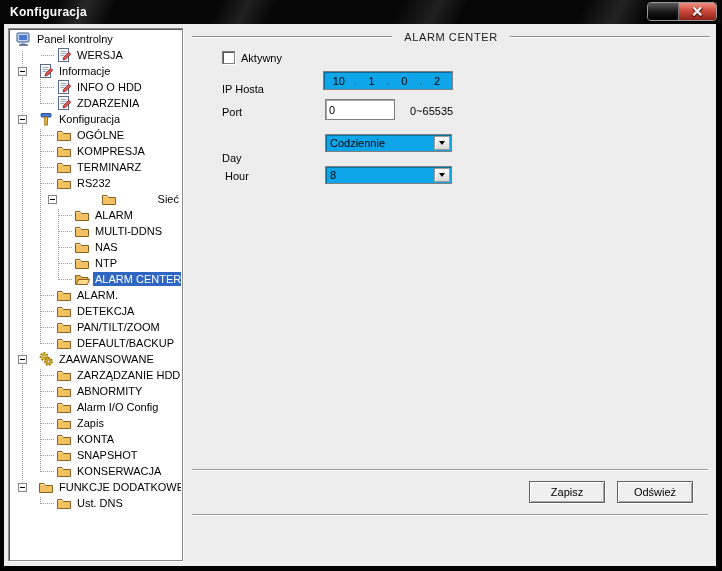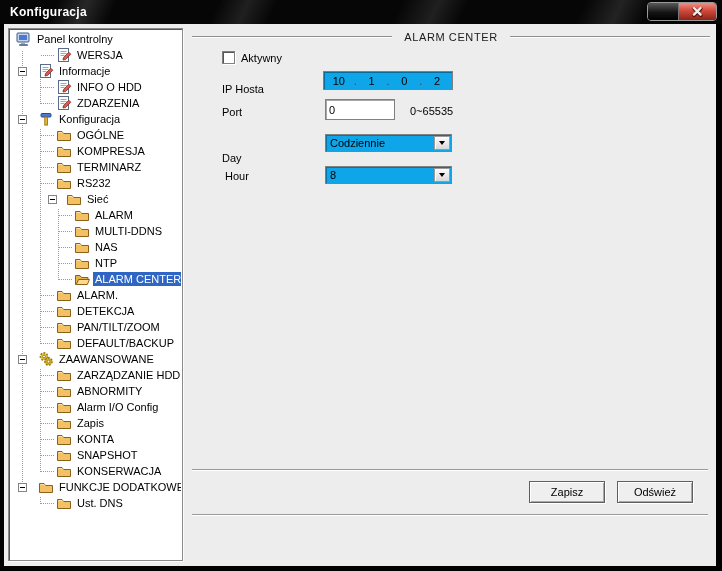--- a/index.html
+++ b/index.html
@@ -32,21 +32,21 @@
     box-shadow:inset 1px 1px 0 #555, 1px 1px 0 #fbfbfb; }
   .tree { position:absolute; left:1px; top:2px; right:1px; bottom:1px; overflow:hidden; }
   .trow { position:relative; height:16px; display:flex; align-items:center;
     font-size:11px; color:#000; white-space:nowrap; cursor:default; }
   .trow .ticon { width:16px; height:16px; flex:0 0 16px; margin-right:3px; }
   .trow .tlabel { padding:1px 2px; line-height:12px; }
   .trow .tlabel.sel { background:#2f66c4; color:#fff; }
   .p0 { padding-left:6px; }
   .x1 { padding-left:8px; }
   .p2 { padding-left:46px; }
-  .x2 { padding-left:38px; }
+  .x2 { padding-left:38px;justify-content:space-between; }
   .p3 { padding-left:64px; }
   .exp { width:9px; height:9px; flex:0 0 9px; background:#fff; border:1px solid #848484;
     position:relative; margin-right:11px; }
   .x2 .exp { margin-right:9px; }
   .exp::after { content:""; position:absolute; left:1px; top:3px; width:5px; height:1px; background:#000; }
   .p2::before, .p3::before { content:""; position:absolute; top:8px; height:1px; width:13px;
     background:repeating-linear-gradient(to right,#9a9a9a 0 1px,transparent 1px 2px); }
   .p2::before { left:31px; }
   .p3::before { left:49px; }
   .vguide { position:absolute; width:1px;

